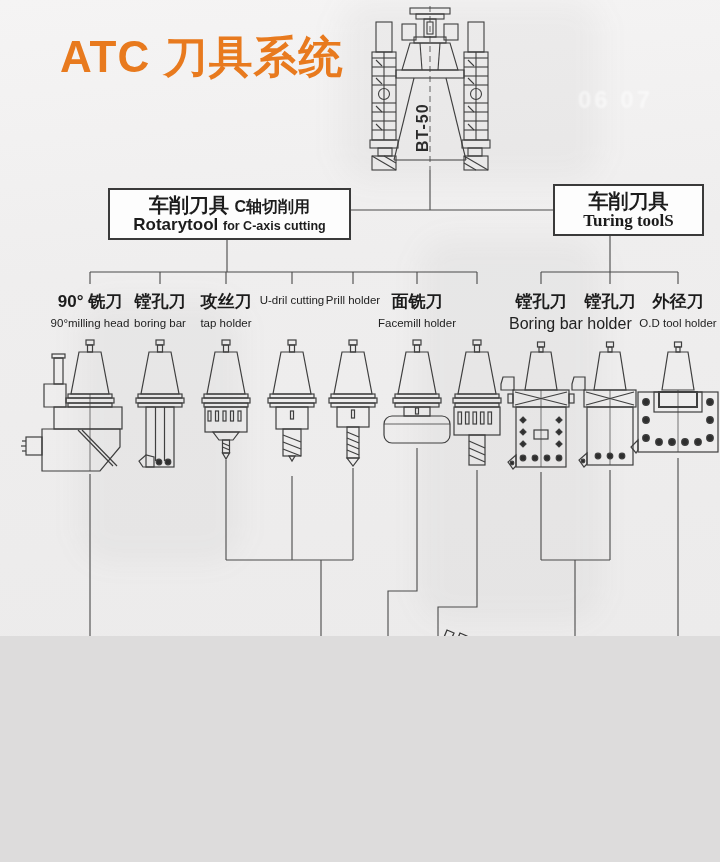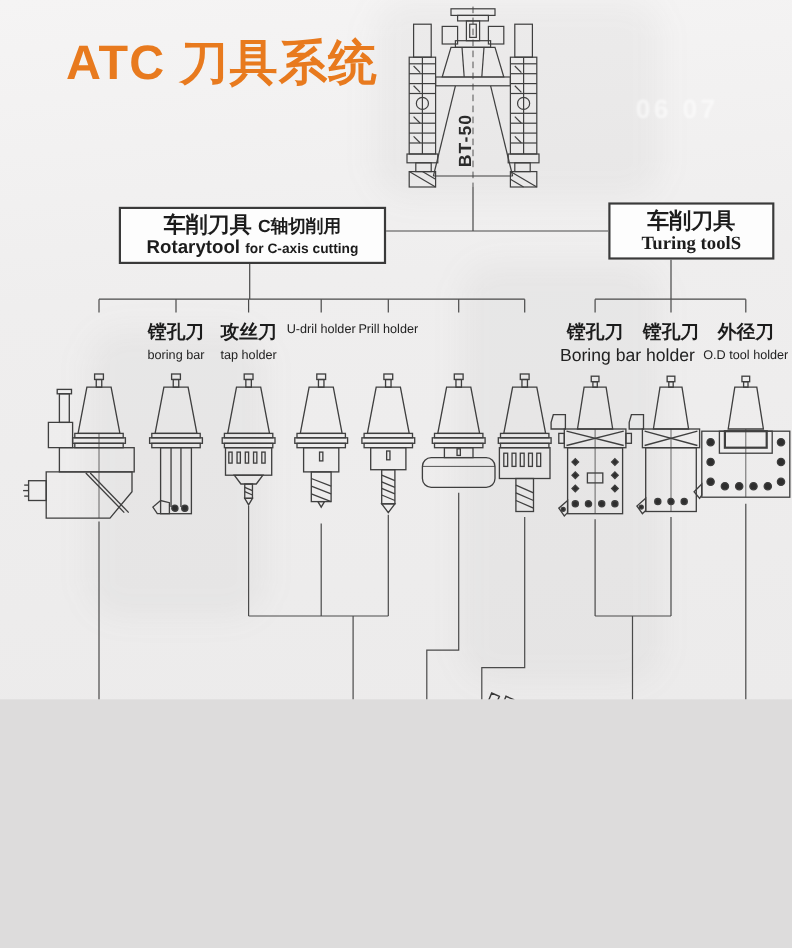--- a/index.html
+++ b/index.html
@@ -381,33 +381,41 @@
       <span>Rotarytool</span>
       <span class="note">for C-axis cutting</span>
     </div>
   </div>
 
   <div id="turning-box" class="group-box">
     <div class="gb-zh">车削刀具</div>
     <div class="gb-en">Turing toolS</div>
   </div>
 
+  <div class="tool-label" style="left:35px;top:290px">
+    <span class="zh">90° 铣刀</span>
+    <span class="en">90°milling head</span>
+  </div>
   <div class="tool-label" style="left:105px;top:290px">
     <span class="zh">镗孔刀</span>
     <span class="en">boring bar</span>
   </div>
   <div class="tool-label" style="left:171px;top:290px">
     <span class="zh">攻丝刀</span>
     <span class="en">tap holder</span>
   </div>
   <div class="tool-label" style="left:237px;top:290px">
-    <span class="en">U-dril holder</span>
+    <span class="en">U-dril cutting</span>
   </div>
   <div class="tool-label" style="left:298px;top:290px">
     <span class="en">Prill holder</span>
+  </div>
+  <div class="tool-label" style="left:362px;top:290px">
+    <span class="zh">面铣刀</span>
+    <span class="en">Facemill holder</span>
   </div>
   <div class="tool-label" style="left:486px;top:290px">
     <span class="zh">镗孔刀</span>
     <span class="en"></span>
   </div>
   <div class="tool-label" style="left:555px;top:290px">
     <span class="zh">镗孔刀</span>
     <span class="en"></span>
   </div>
   <div class="tool-label" style="left:623px;top:290px">

